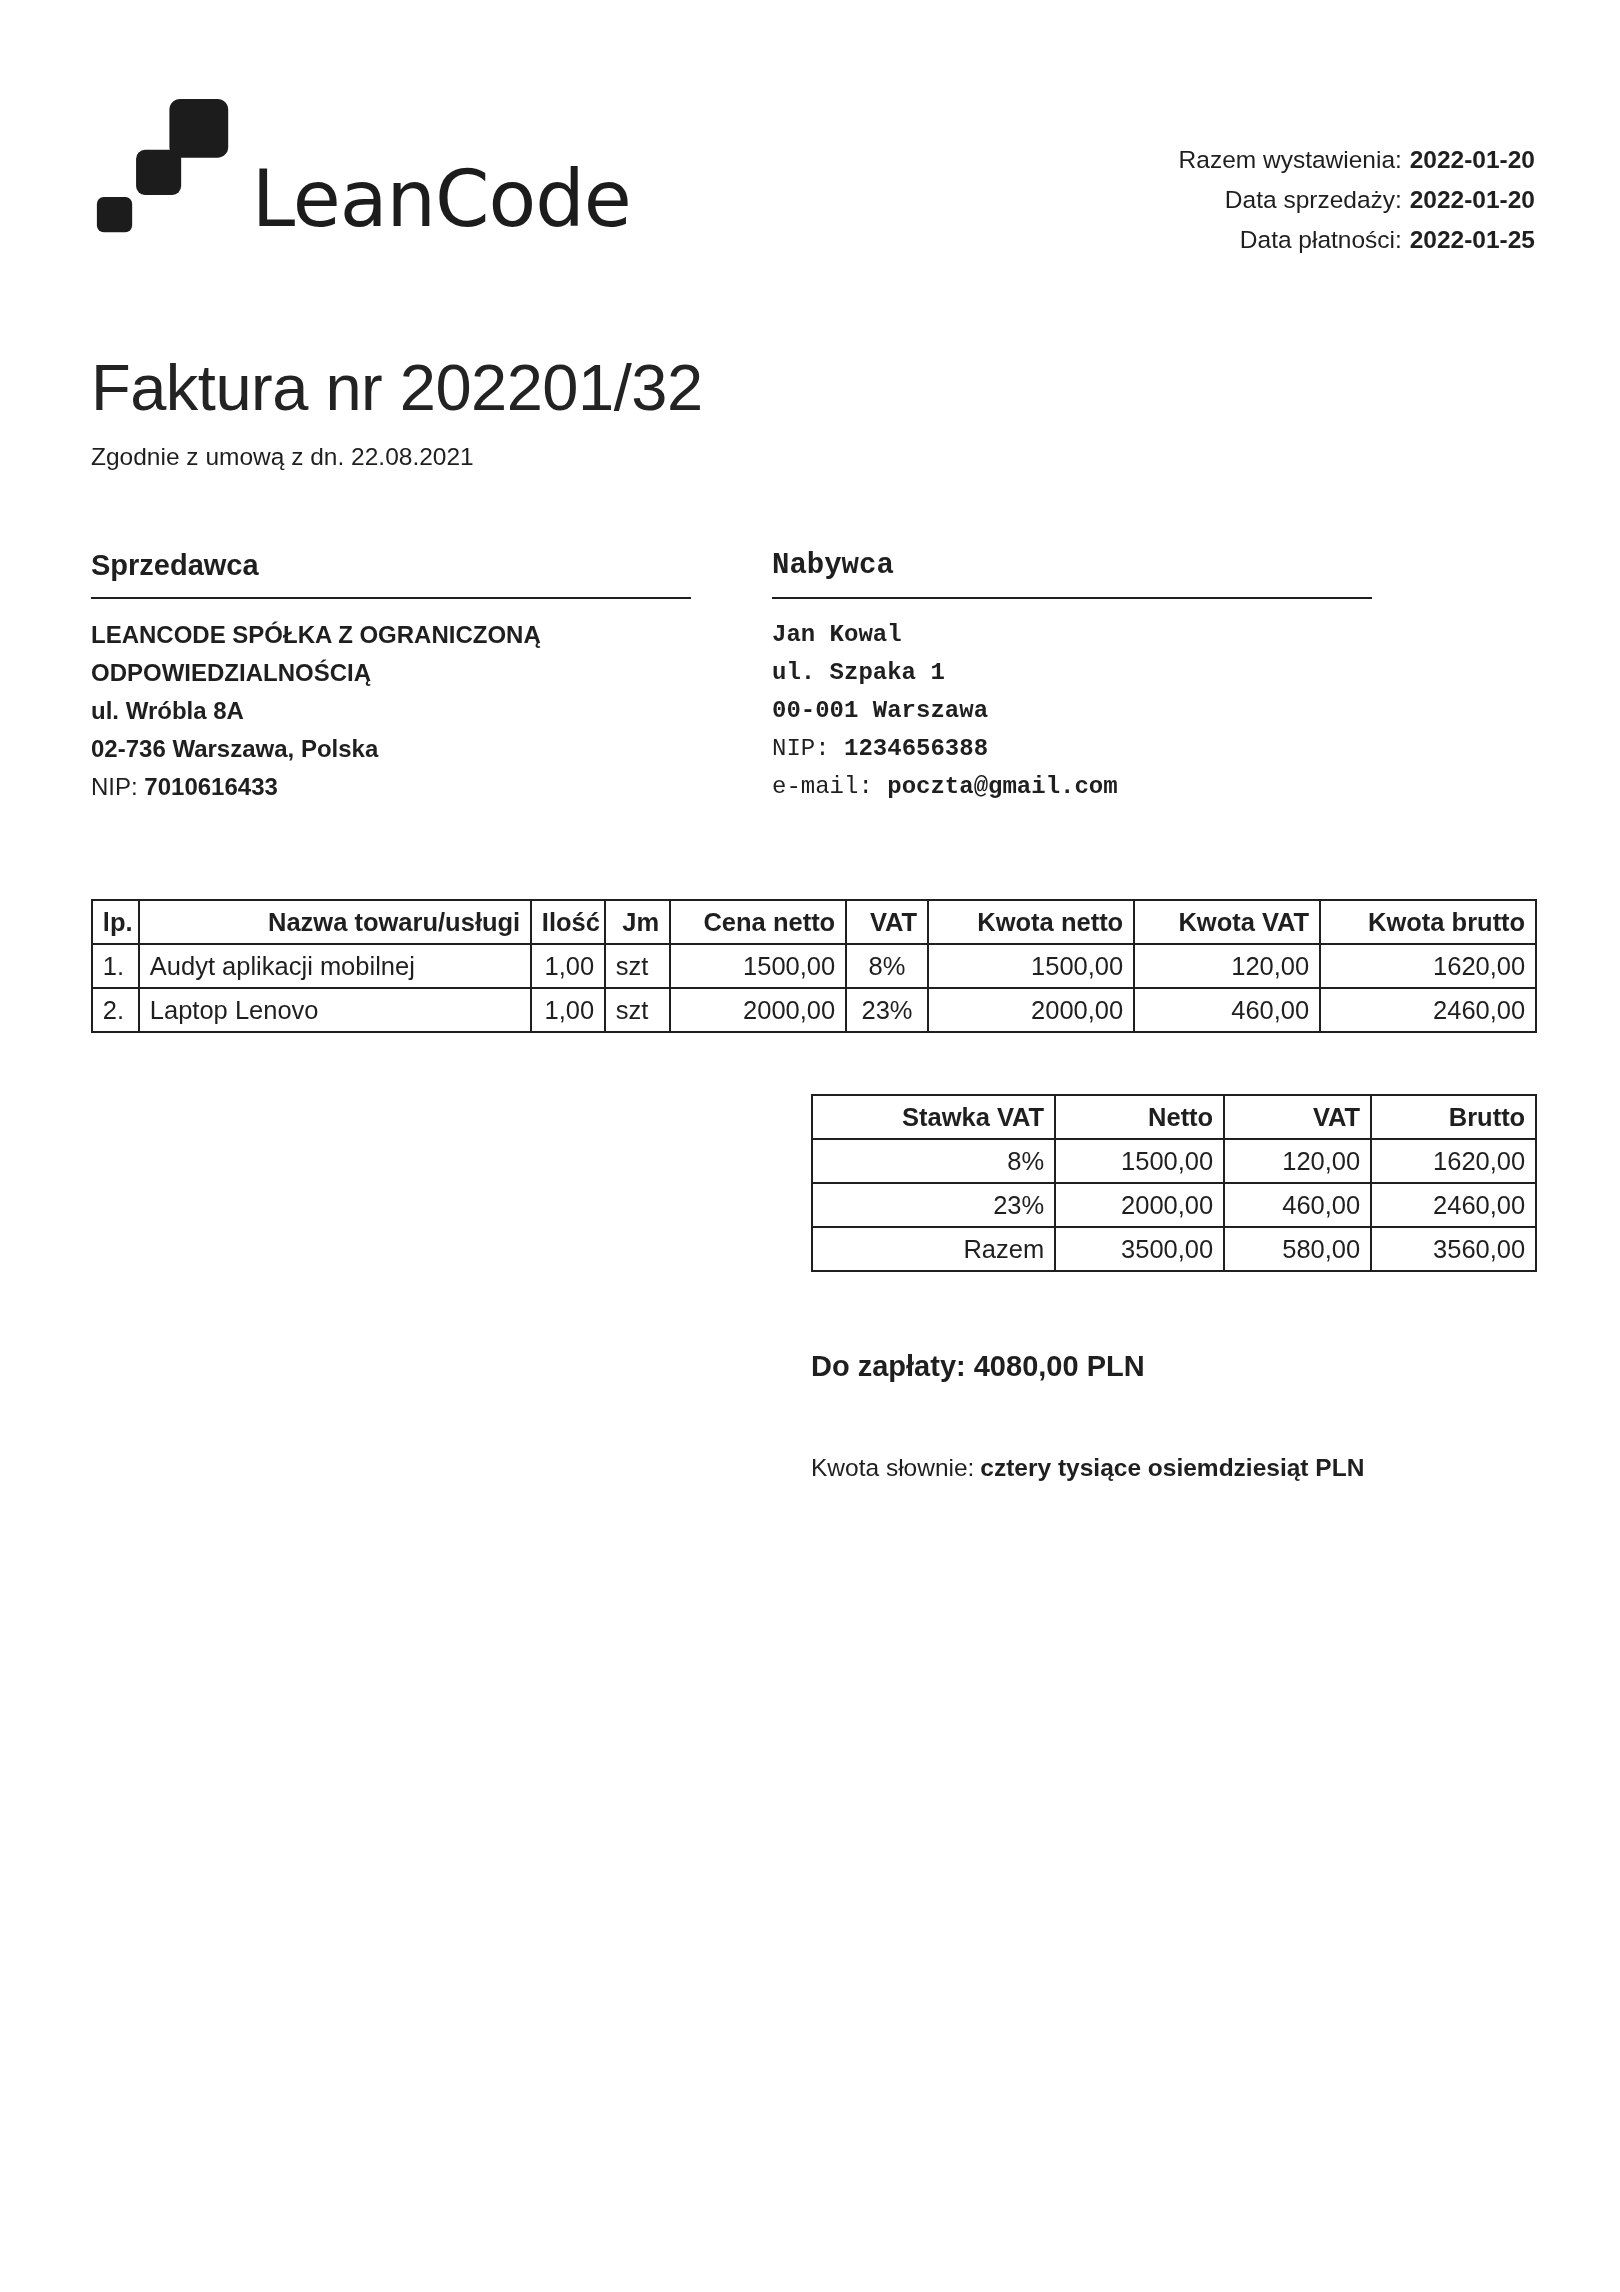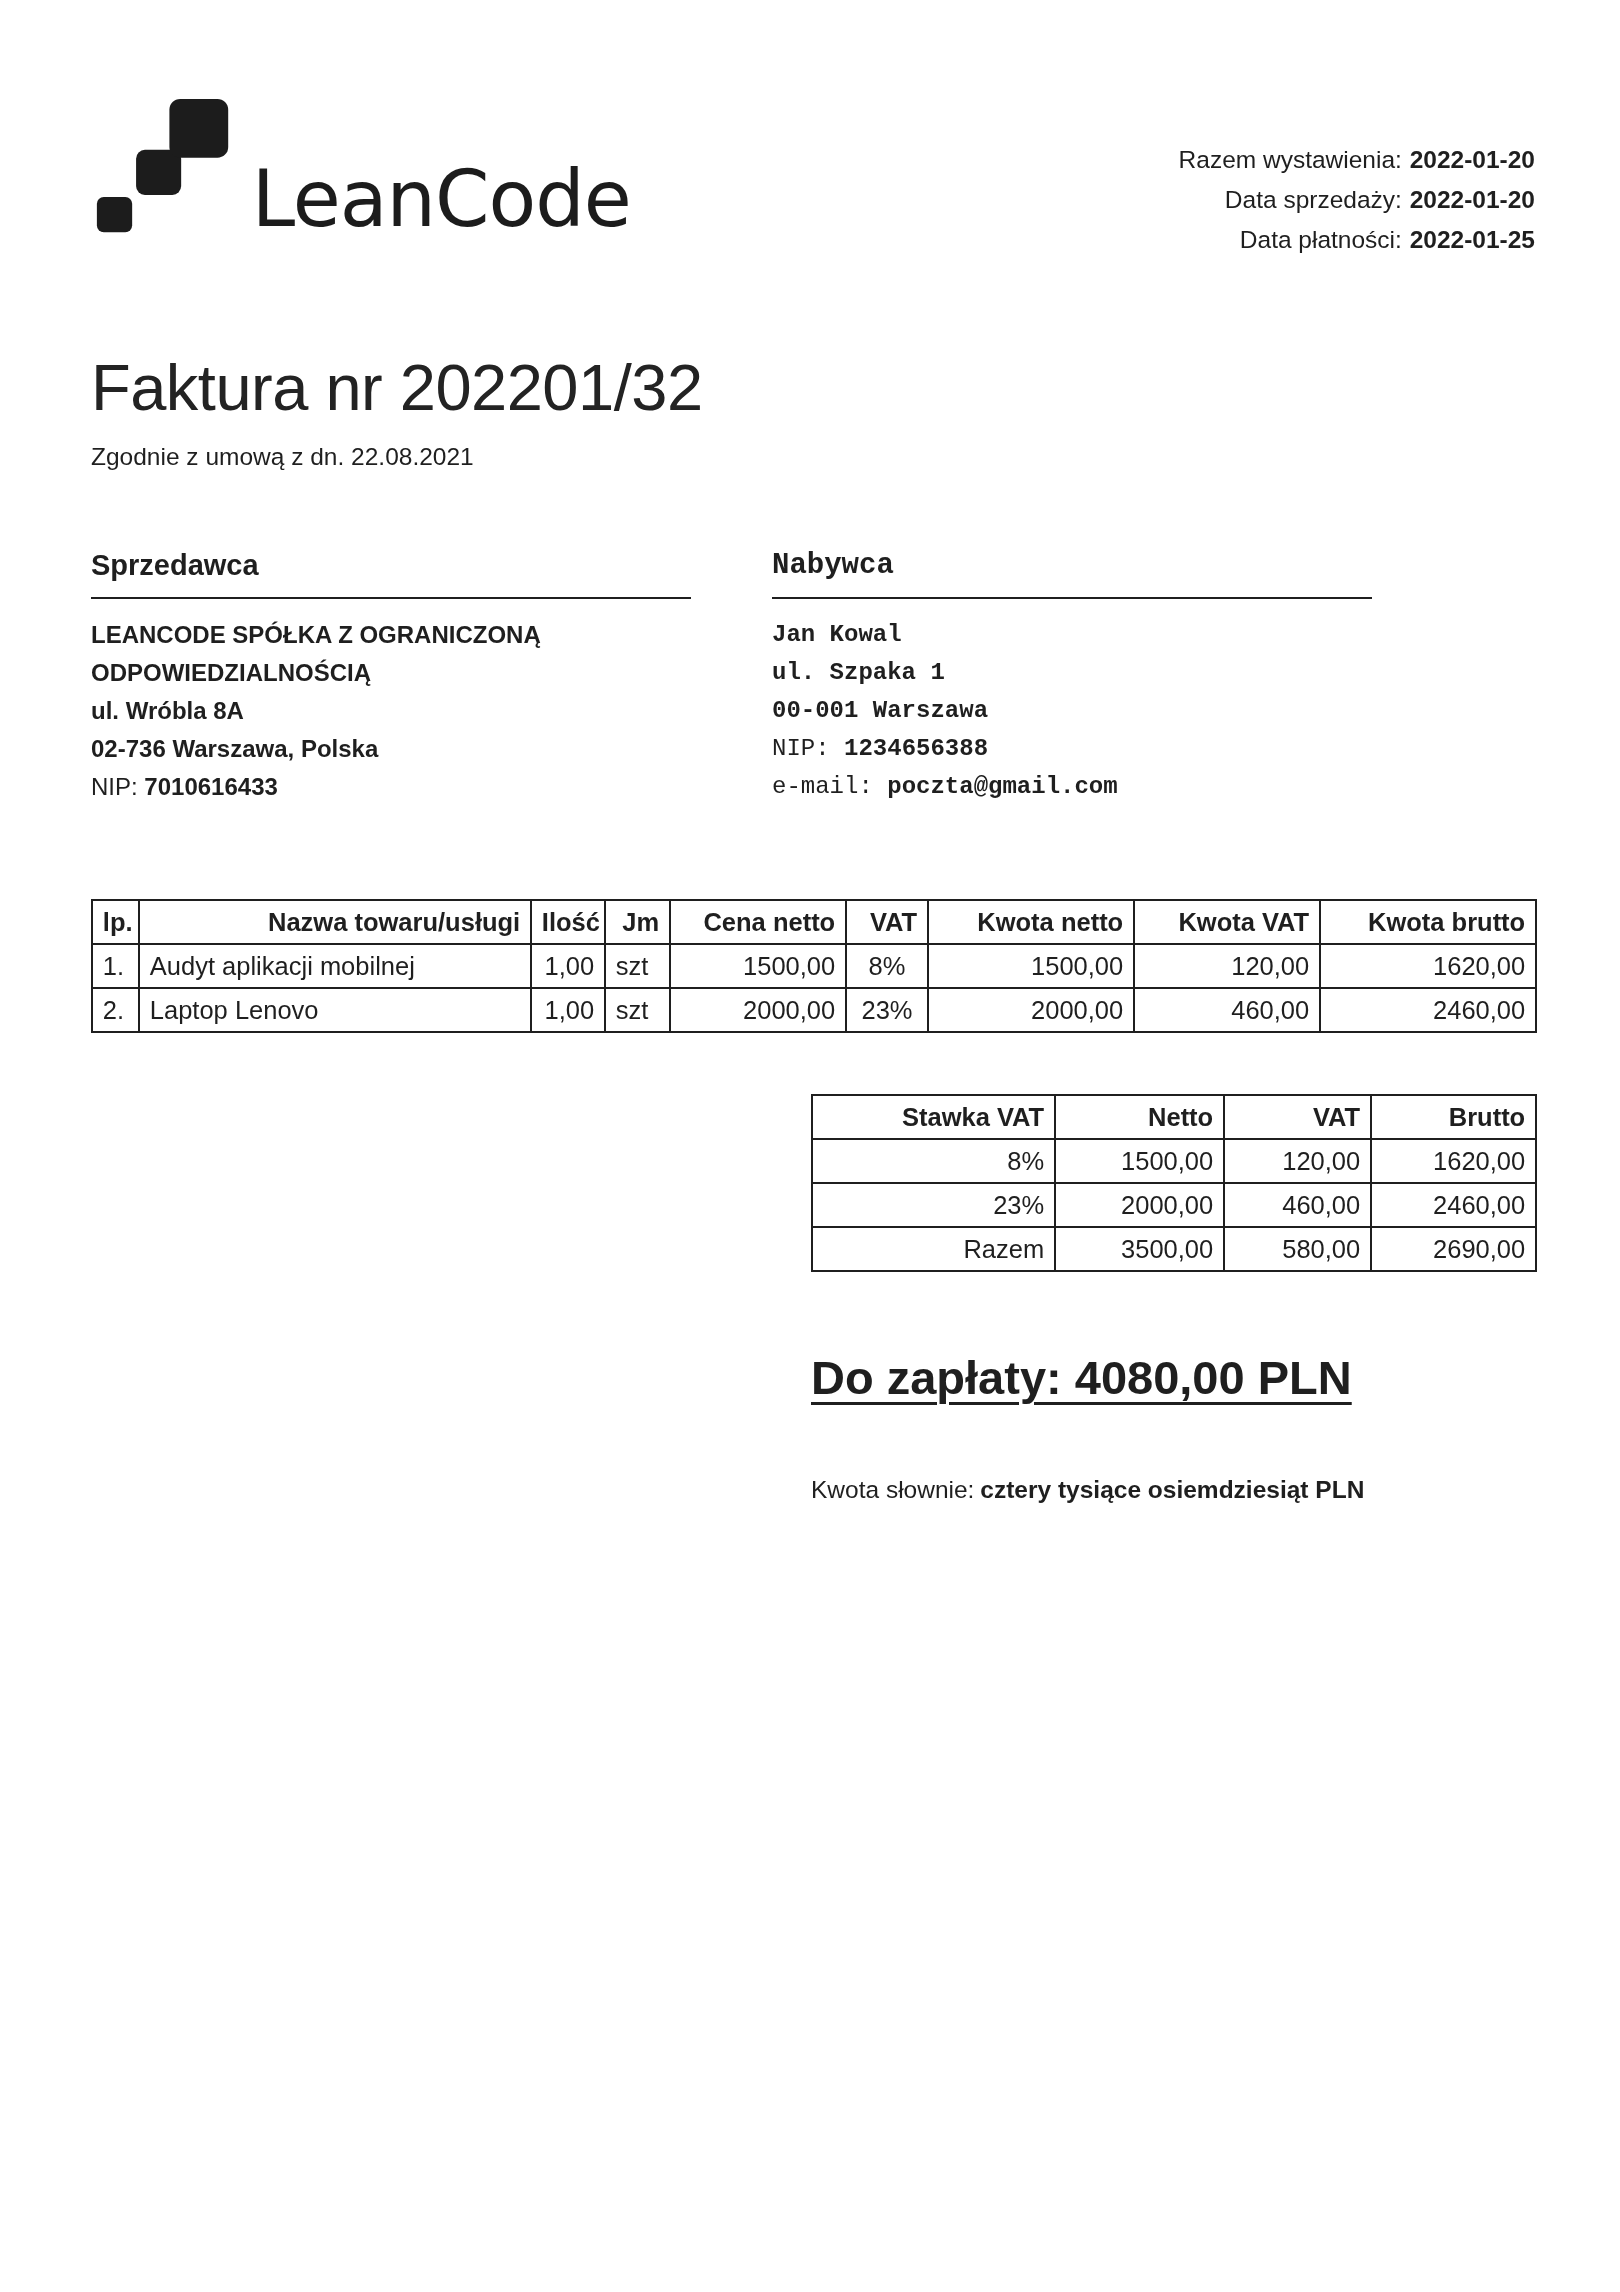--- a/index.html
+++ b/index.html
@@ -55,22 +55,22 @@
   }
   th { font-weight: 700; text-align: right; }
   .items-table { margin-top: 93px; width: 1444px; }
   .items-table td.al { text-align: left; }
   .items-table td.ar { text-align: right; }
   .items-table td.ac { text-align: center; }
 
   .vat-table { margin-top: 61px; margin-left: 720px; width: 723px; }
   .vat-table td { text-align: right; }
 
-  .total { margin-left: 720px; margin-top: 78px; font-size: 47px; font-weight: 700; color: #1f1f1f;
-           text-decoration: underline; text-decoration-thickness: 2.9px; text-underline-offset: 7.8px; }
+  .total { margin-left: 720px; margin-top: 78px; font-size: 29px; font-weight: 700; color: #1f1f1f;
+           text-decoration-thickness: 2.9px; text-underline-offset: 7.8px; }
   .amount-words { margin-left: 720px; margin-top: 71px; font-size: 24.5px; }
   .amount-words .lbl { font-weight: 400; }
   .amount-words .val { font-weight: 700; margin-left: 5.9px; }
 </style>
 </head>
 <body>
 
 <div class="page">
 
   <div class="header-row">
@@ -207,21 +207,21 @@
       <tr>
         <td>23%</td>
         <td>2000,00</td>
         <td>460,00</td>
         <td>2460,00</td>
       </tr>
       <tr>
         <td>Razem</td>
         <td>3500,00</td>
         <td>580,00</td>
-        <td>2690,00</td>
+        <td>3560,00</td>
       </tr>
     </tbody>
   </table>
 
   <div class="total">Do zapłaty: 4080,00 PLN</div>
 
   <div class="amount-words">
     <span class="lbl">Kwota słownie:</span><span class="val">cztery tysiące osiemdziesiąt PLN</span>
   </div>
 

